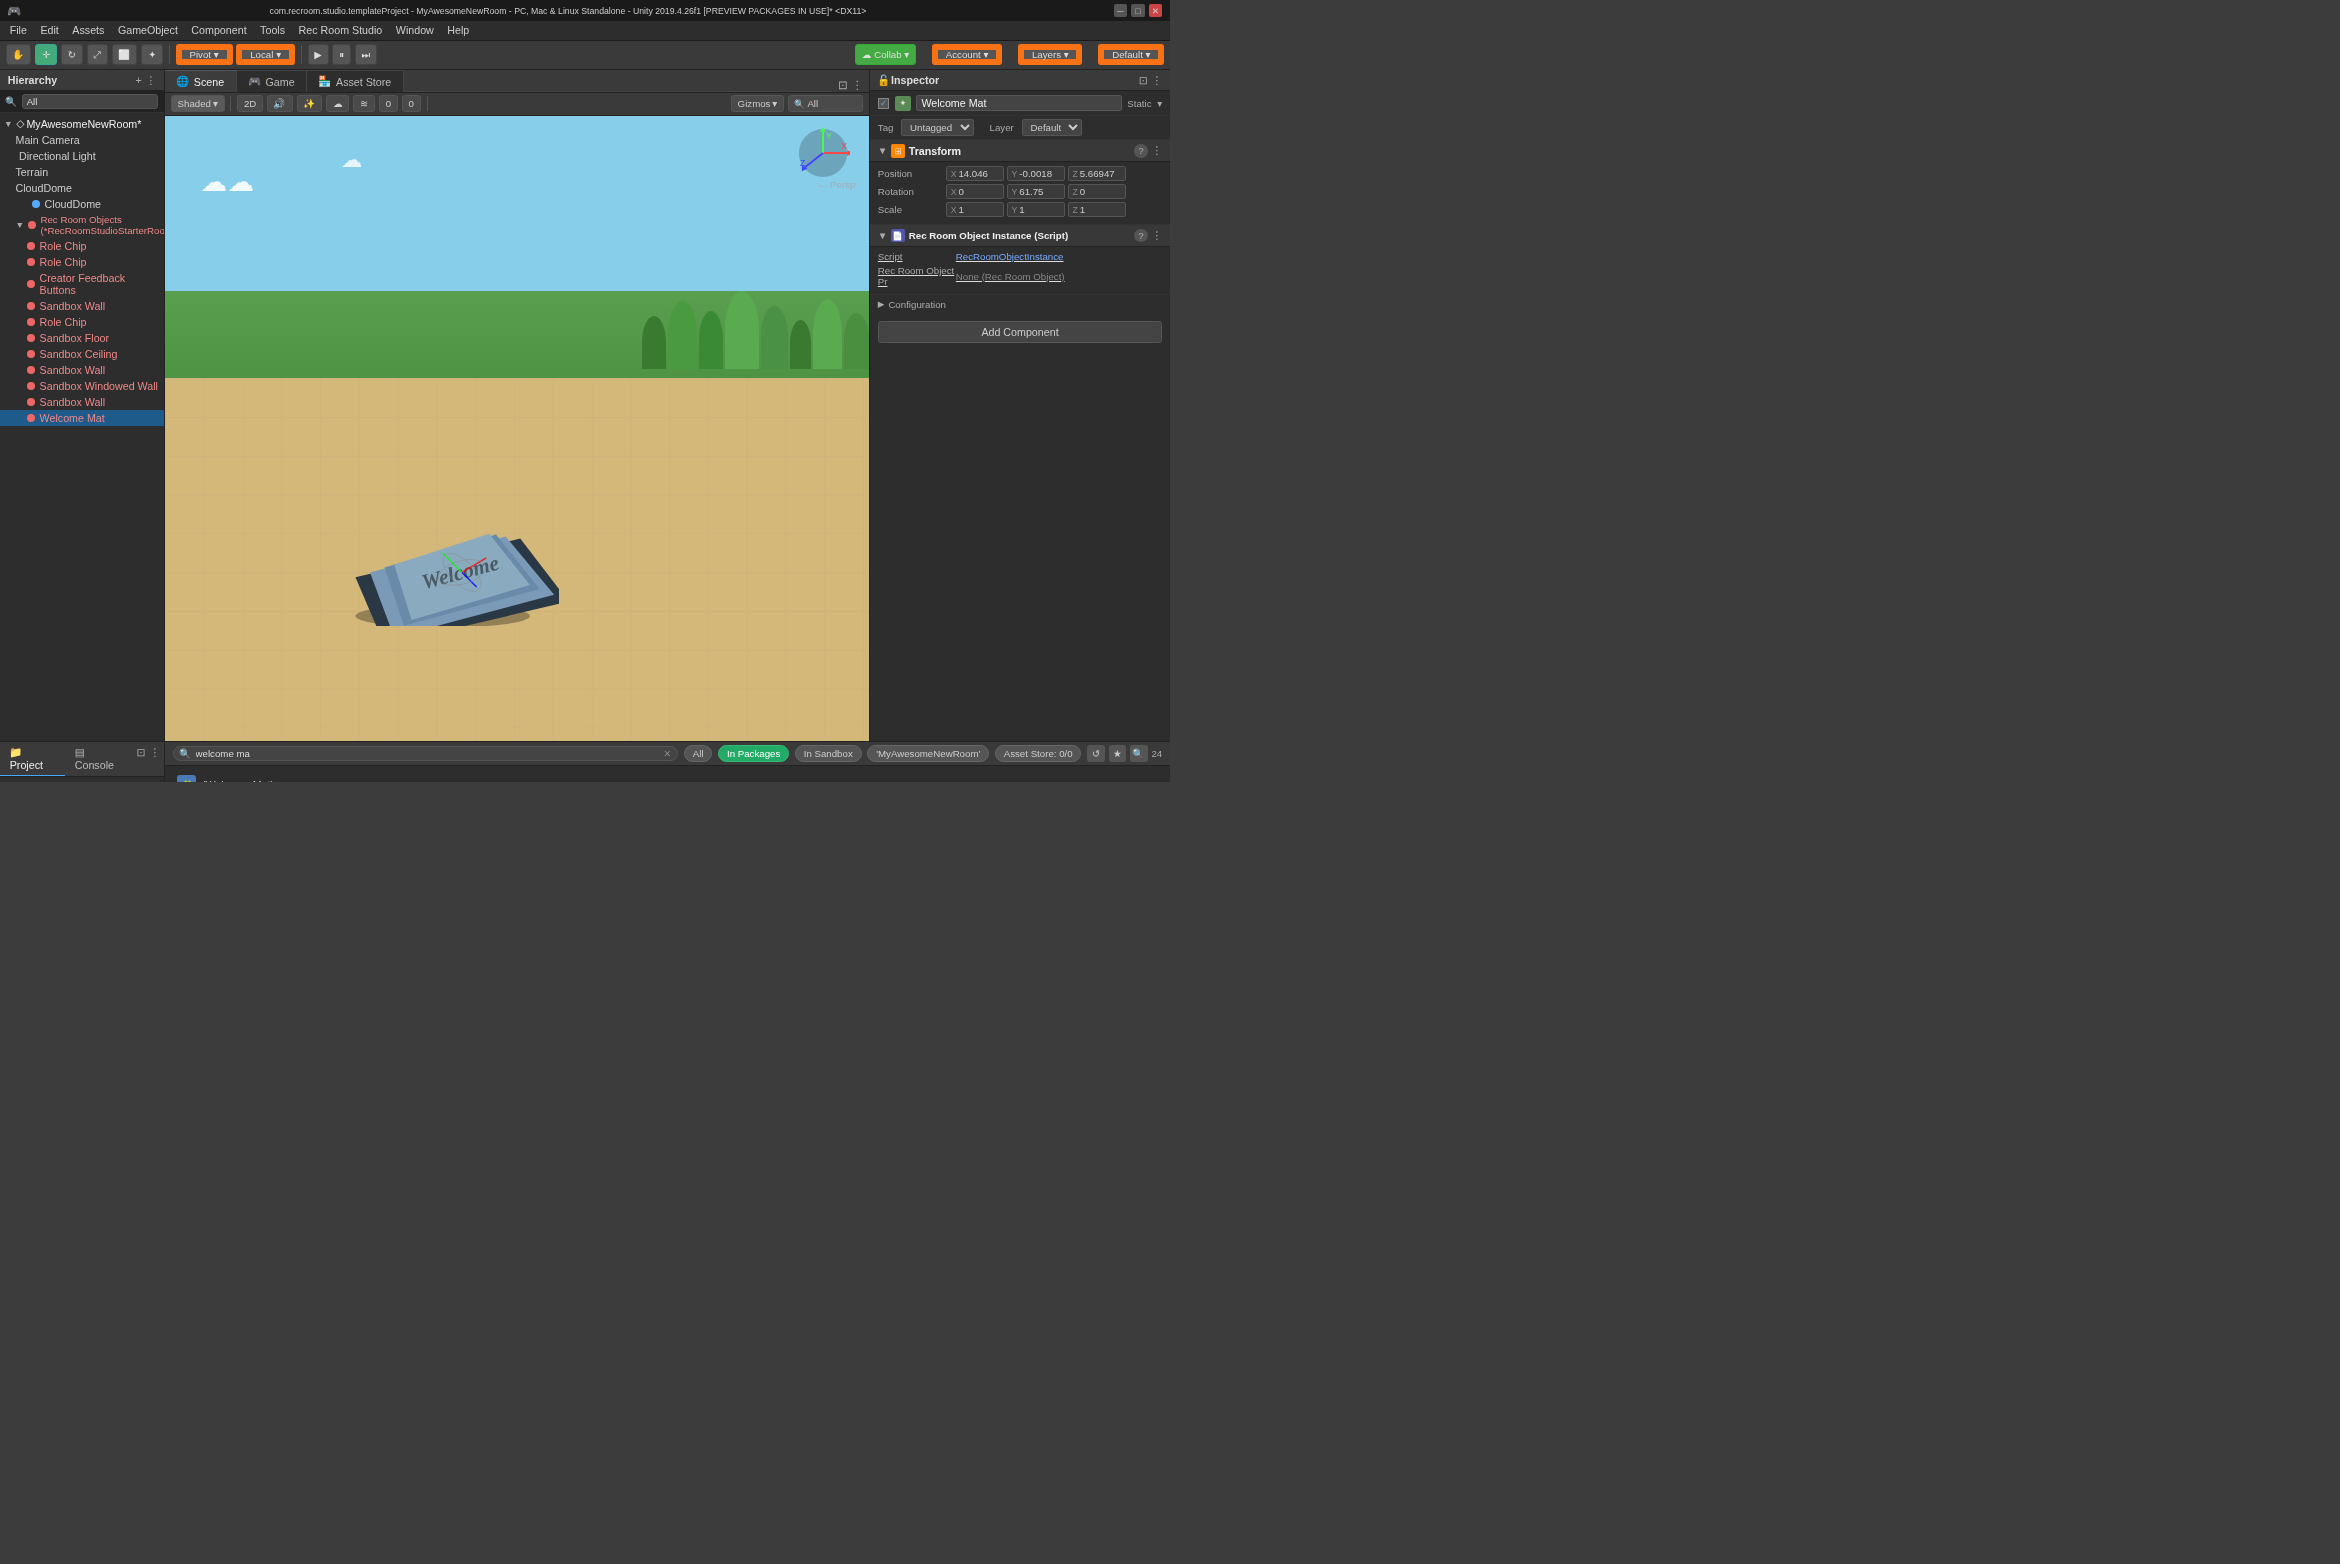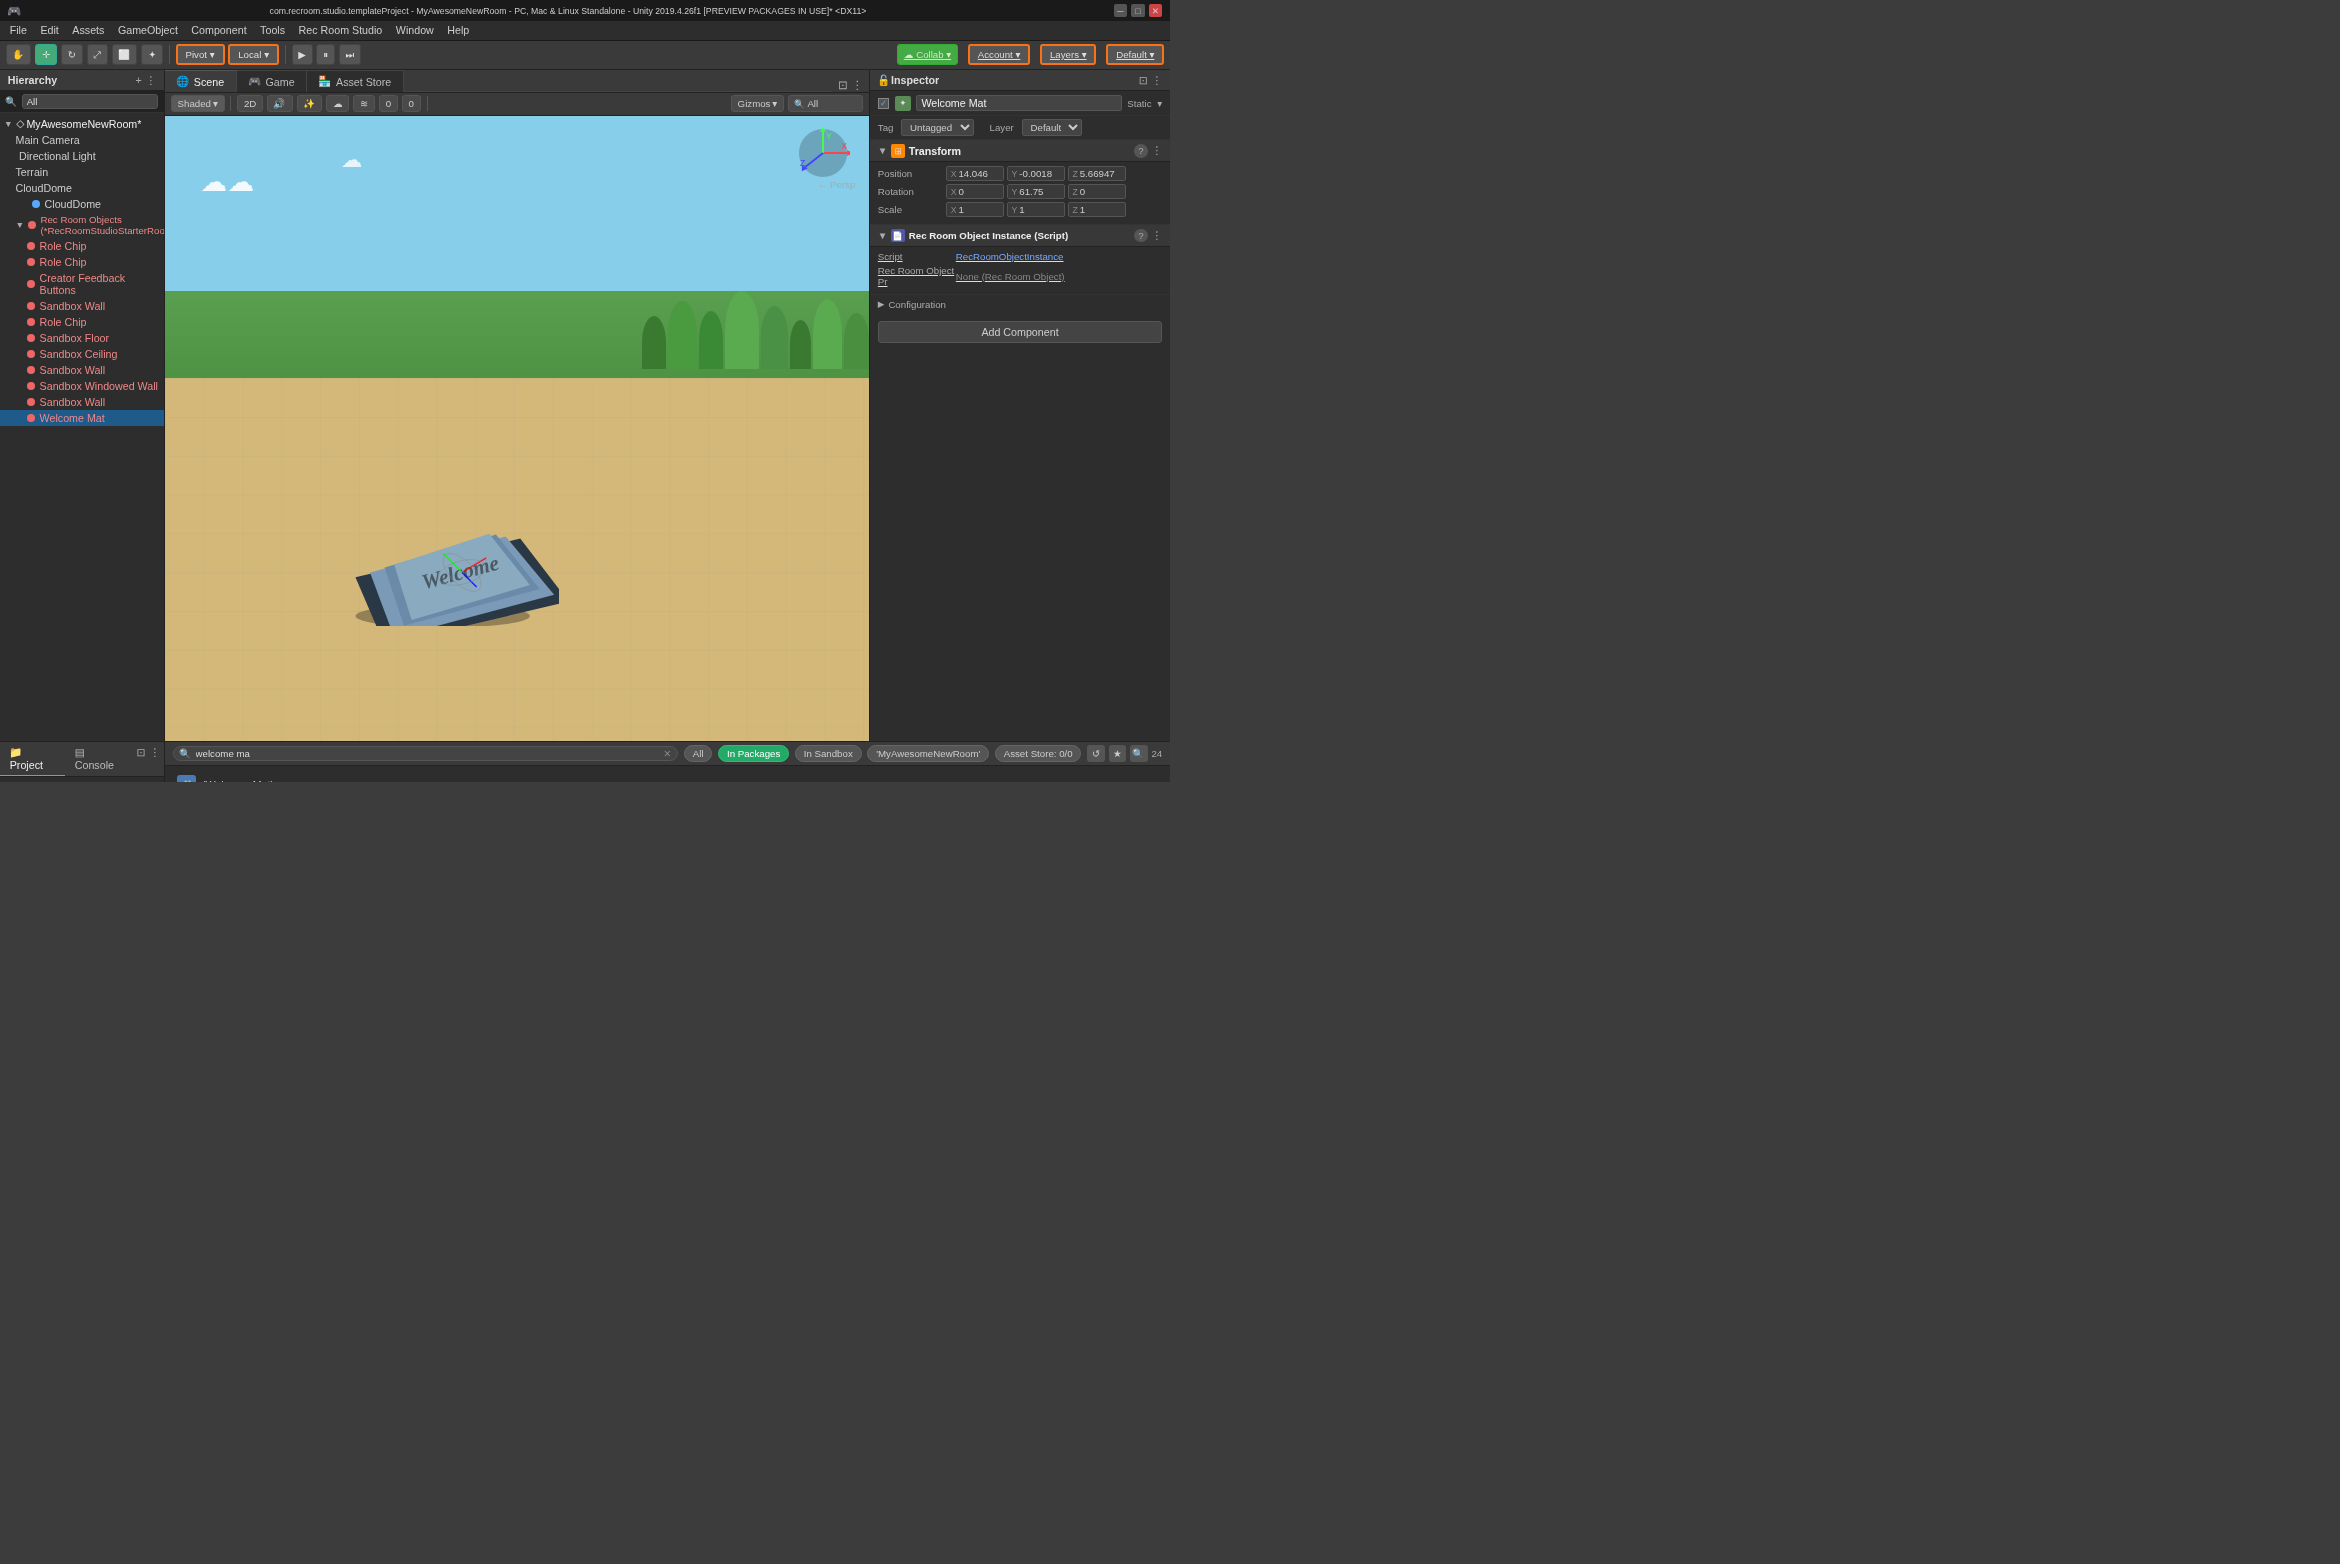--- a/index.html
+++ b/index.html
@@ -13,22 +13,22 @@
 
     
     #menu-bar { background: #2d2d2d; height: 19.4px; display: flex; align-items: center; padding: 0 3.9px; gap: 1.9px; border-bottom: 1px solid #1a1a1a; }
     .menu-item { padding: 0 5.8px; height: 19.4px; display: flex; align-items: center; color: #ccc; font-size: 10.7px; cursor: pointer; }
 
     
     #toolbar { background: #3a3a3a; height: 29px; display: flex; align-items: center; padding: 0 5.8px; gap: 3.9px; border-bottom: 1px solid #222; }
     .tool-btn { background: #555; border: 1px solid #444; border-radius: 2.9px; padding: 1.9px 5.8px; color: #ddd; font-size: 9.7px; cursor: pointer; height: 21.3px; display: flex; align-items: center; gap: 2.9px; }
     .tool-btn.active { background: #4a7; border-color: #3a9; }
     .tool-sep { width: 1px; height: 19.4px; background: #555; margin: 0 1.9px; }
-    .toolbar-right { margin-left: auto; display: flex; align-items: center; gap: 10px; text-decoration: underline; }
-    .tool-dropdown { background: #555; border: 2px solid #f97316; border-radius: 2.9px; padding: 1.9px 7.8px; color: #ddd; font-size: 9.7px; cursor: pointer; height: 21.3px; display: flex; align-items: center; gap: 2.9px; }
+    .toolbar-right { margin-left: auto; display: flex; align-items: center; gap: 16px; }
+    .tool-dropdown { background: #555; border: 6px solid #f97316; border-radius: 2.9px; padding: 1.9px 7.8px; color: #ddd; font-size: 9.7px; cursor: pointer; height: 21.3px; display: flex; align-items: center; gap: 2.9px; }
 
     
     #main-layout { display: flex; height: calc(100% - 70px - 21.3px - 19.4px); }
 
     
     #hierarchy { width: 165px; background: #2d2d2d; border-right: 1px solid #222; display: flex; flex-direction: column; }
     #hierarchy-header { background: #3a3a3a; padding: 3.9px 7.8px; border-bottom: 1px solid #222; display: flex; justify-content: space-between; align-items: center; }
     #hierarchy-header .panel-title { font-size: 10.7px; font-weight: bold; color: #ddd; }
     #hierarchy-search { padding: 2.9px 5.8px; background: #222; border-bottom: 1px solid #333; display: flex; gap: 3.9px; align-items: center; }
     #hierarchy-search input { background: #444; border: 1px solid #555; border-radius: 2.9px; padding: 1px 3.9px; color: #ddd; font-size: 9.7px; width: 100%; }

